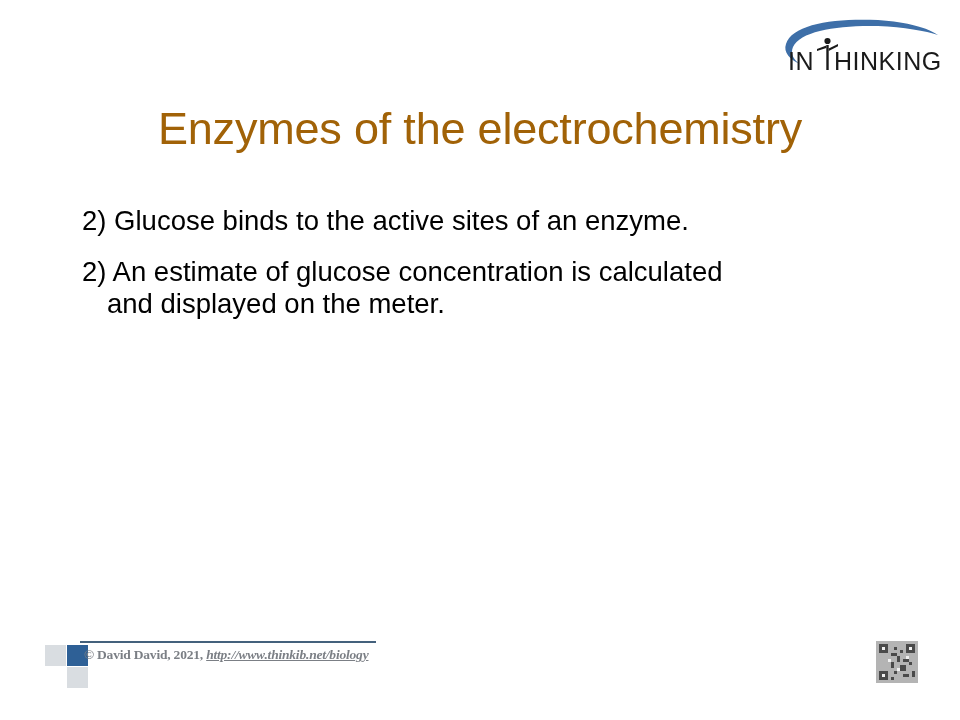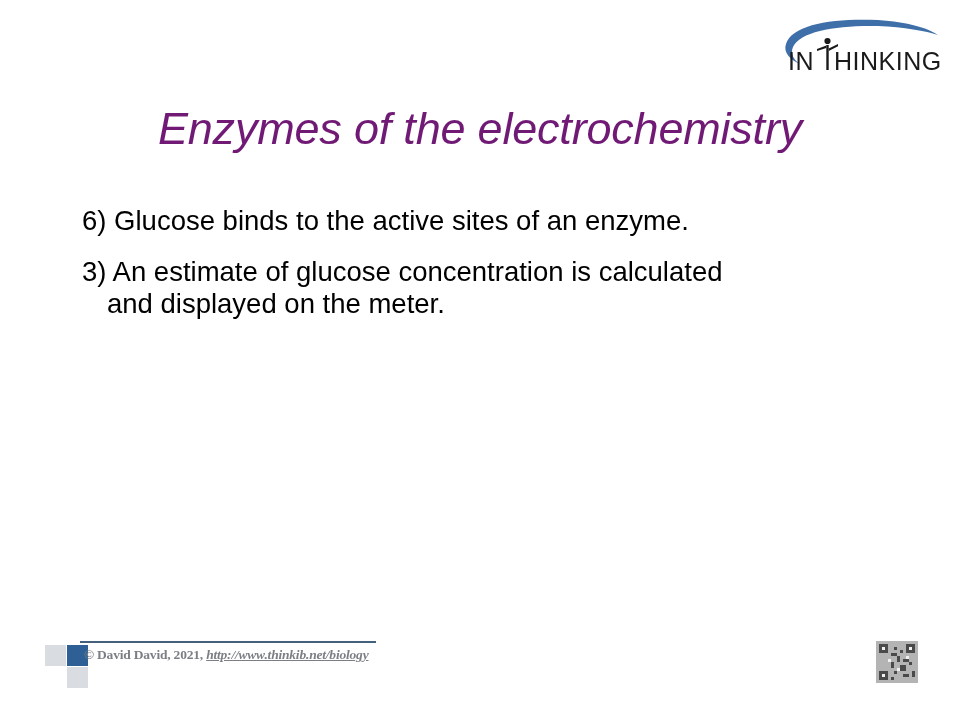--- a/index.html
+++ b/index.html
@@ -39,24 +39,23 @@
 
   
   .title {
     position: absolute;
     top: 103px;
     left: 0;
     width: 960px;
     text-align: center;
     font-size: 45px;
     font-weight: 400;
-    color: #701a75;
+    color: #a16207;
     letter-spacing: -0.2px;
     white-space: nowrap;
-    font-style: italic;
   }
 
   
   .body-list {
     position: absolute;
     top: 205px;
     left: 82px;
     width: 800px;
   }
   .item {
@@ -151,30 +150,30 @@
       </g>
       <text x="52" y="52" font-family="'Liberation Sans', sans-serif" font-size="25" fill="#1a1a1a" letter-spacing="0.5">HINKING</text>
     </svg>
   </div>
 
   <div class="title">Enzymes of the electrochemistry</div>
 
   <div class="body-list">
 
     <div class="item">
-      <span class="line">6) Glucose binds to the active sites of an enzyme.</span>
+      <span class="line">2) Glucose binds to the active sites of an enzyme.</span>
     </div>
 
     <div class="item">
     </div>
 
 
 
     <div class="item">
-      <span class="line">3) An estimate of glucose concentration is calculated</span>
+      <span class="line">2) An estimate of glucose concentration is calculated</span>
       <span class="line indent">and displayed on the meter.</span>
     </div>
 
   </div>
 
   <div class="footer-rule"></div>
   <div class="sq sq-left"></div>
   <div class="sq sq-mid"></div>
   <div class="sq sq-low"></div>
 

